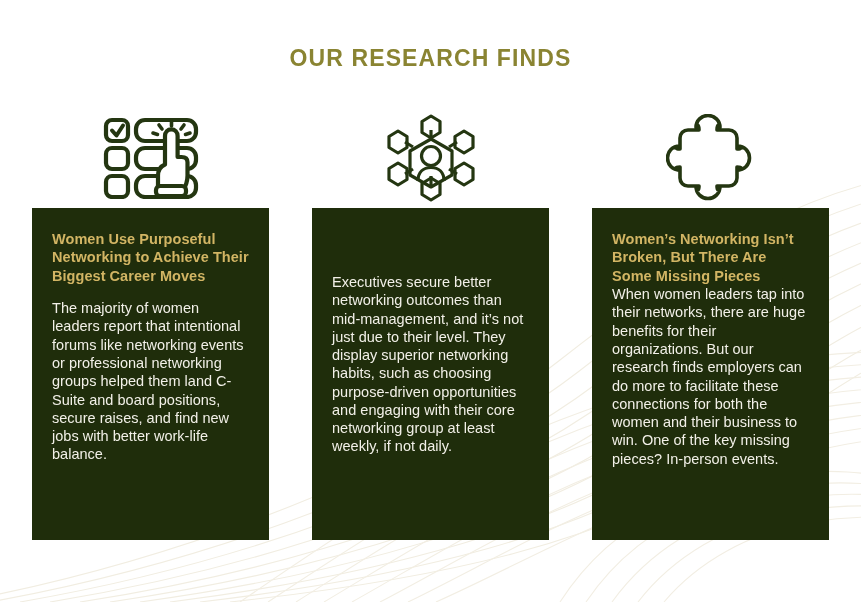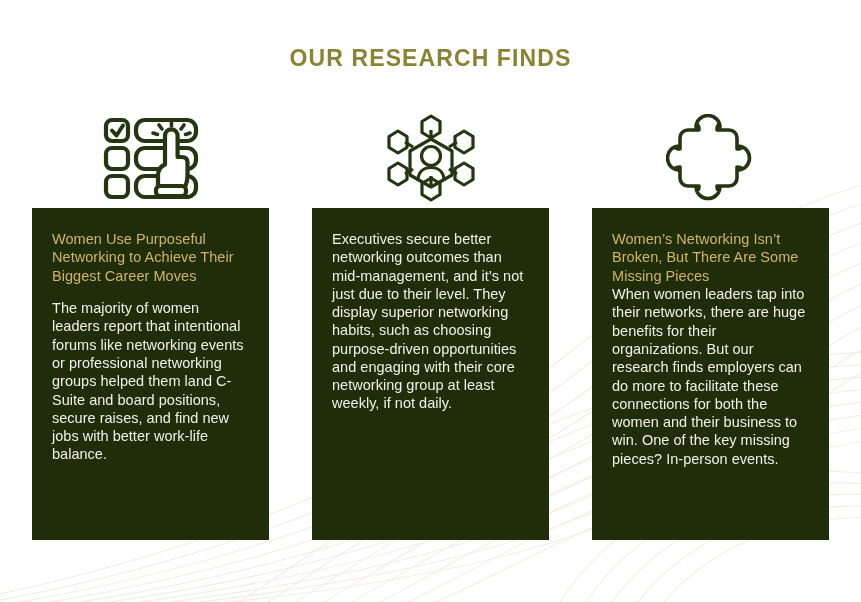--- a/index.html
+++ b/index.html
@@ -71,35 +71,35 @@
   .card {
     width: 237px;
     height: 332px;
     background: #1f2d0b;
     padding: 22px 20px 18px 20px;
   }
 
   .card-heading {
     color: #d2b564;
     font-size: 14.5px;
-    font-weight: normal;
+    font-weight: bold;
     line-height: 1.27;
     letter-spacing: 0.05px;
   }
 
   .card-body {
     color: #f2f0e8;
     font-size: 14.5px;
     line-height: 1.26;
     letter-spacing: 0.02px;
   }
 
   
   .card-1 .card-body { margin-top: 14px; }
-  .card-2 .card-body { }
+  .card-2 .card-body { margin-top: 43px; }
   .card-3 .card-body { }
 </style>
 </head>
 <body>
 
 <svg id="bg-art" viewBox="0 0 861 602" xmlns="http://www.w3.org/2000/svg">
   <g fill="none" stroke="#f1ede1" stroke-width="1.1">
     <path d="M-40 602 C 180 560 420 470 560 360 C 680 266 780 200 900 176"></path>
     <path d="M-10 602 C 210 562 440 478 578 372 C 696 280 796 214 914 190"></path>
     <path d="M20 602 C 240 564 460 486 596 384 C 712 294 812 228 928 204"></path>

